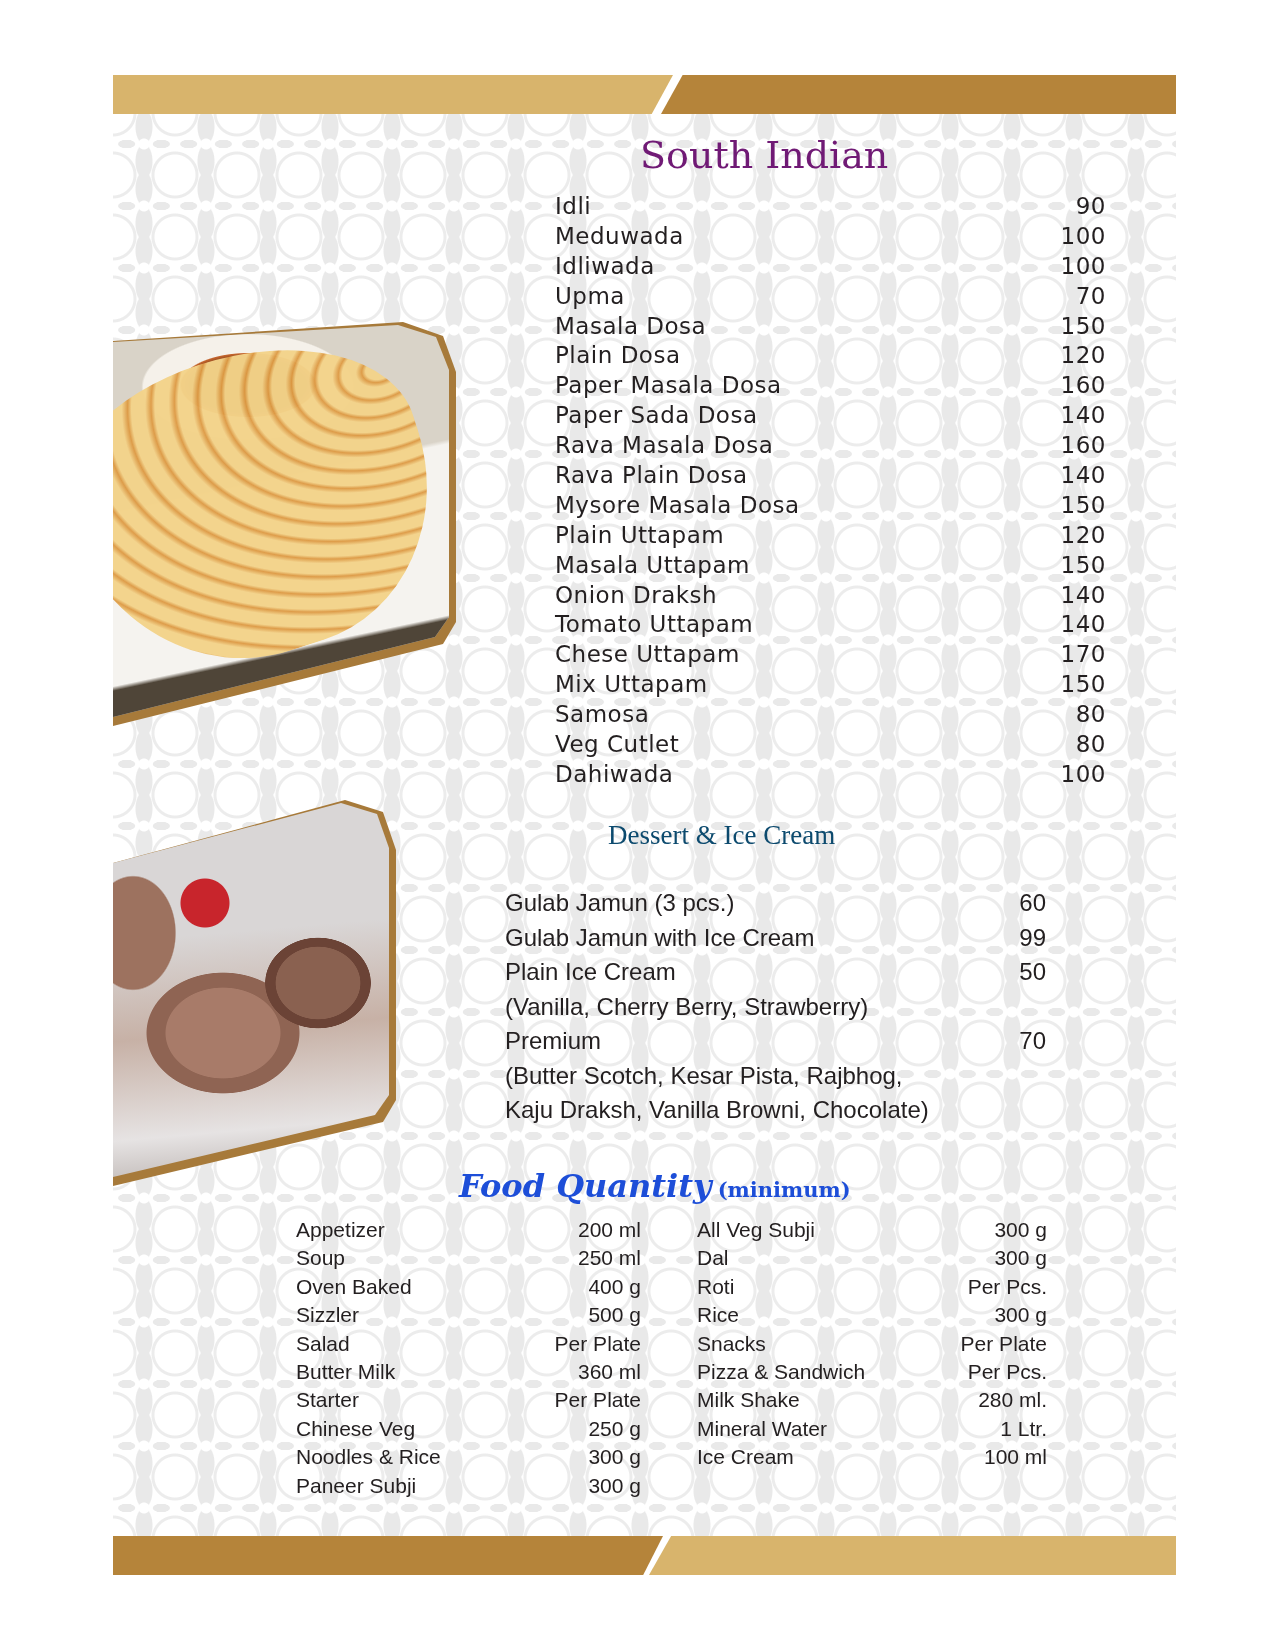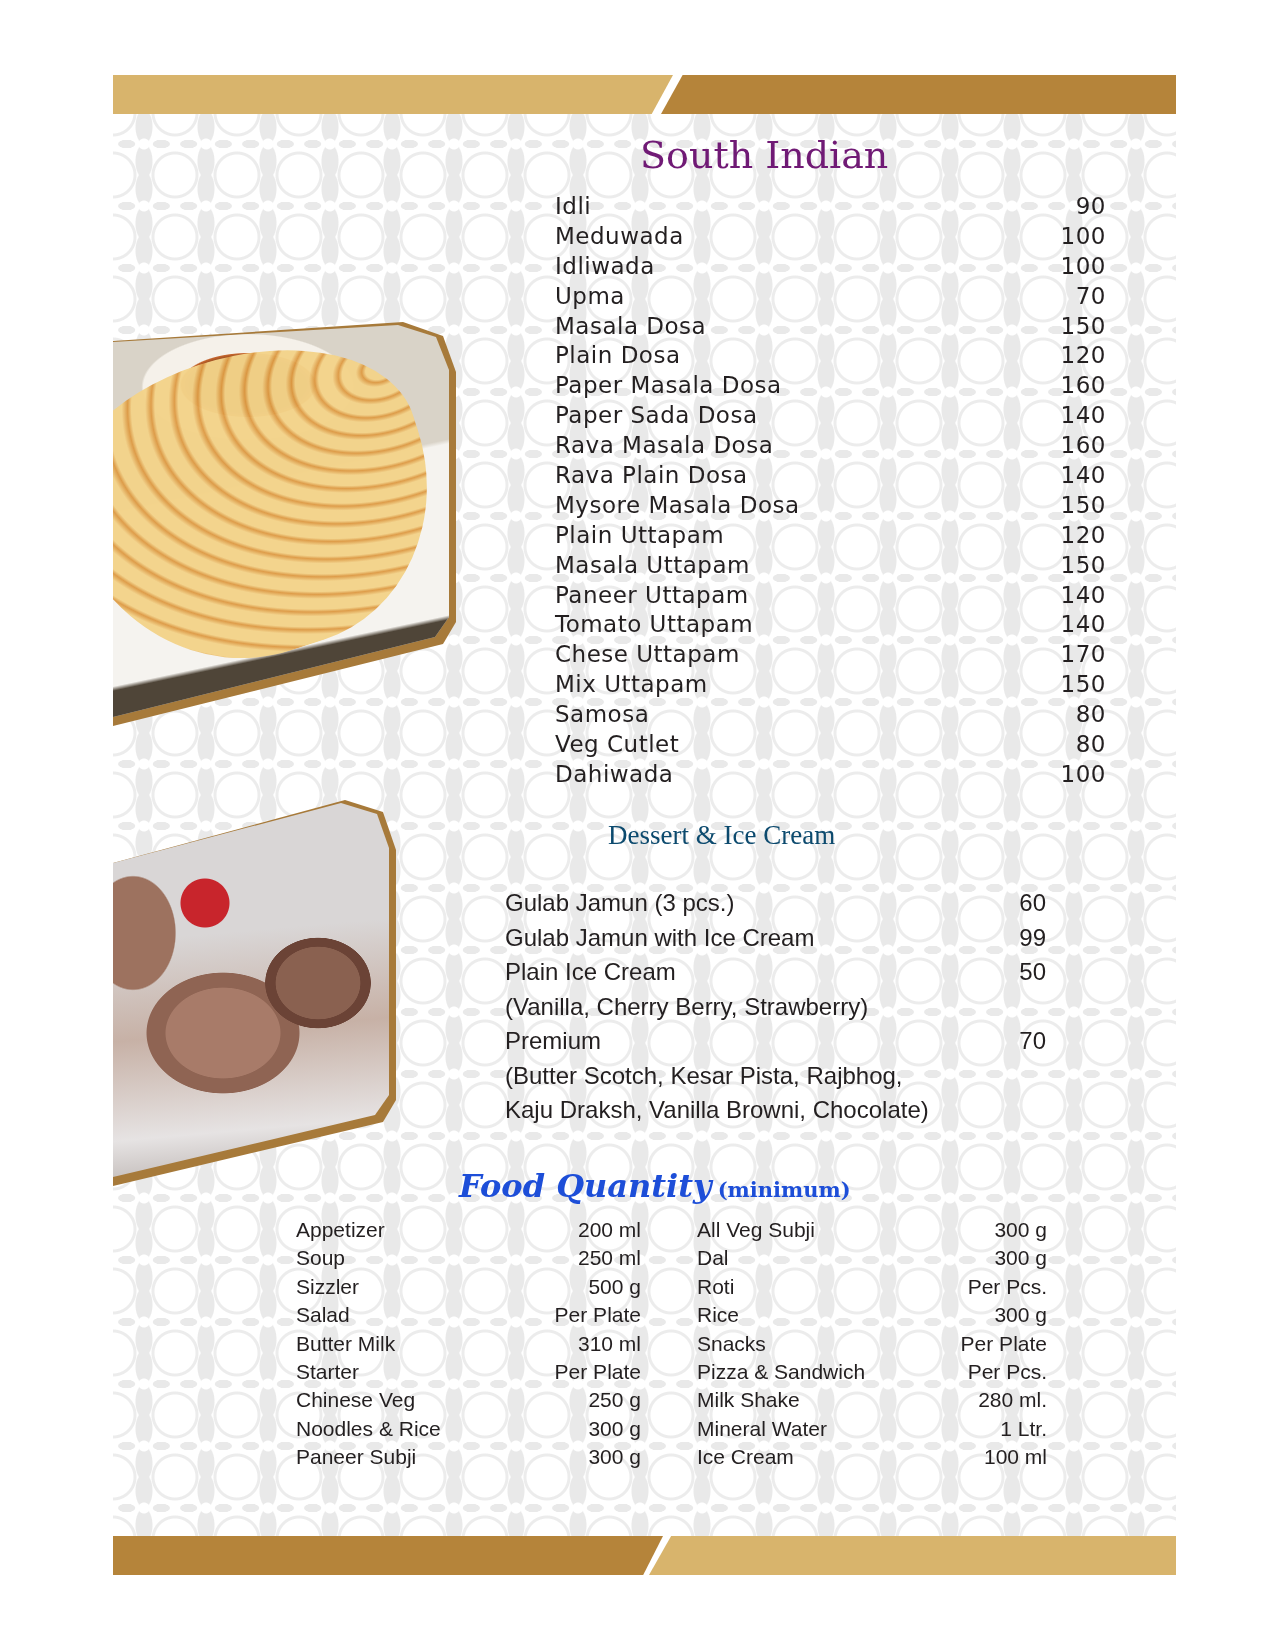--- a/index.html
+++ b/index.html
@@ -161,21 +161,21 @@
     </div>
   <div class="row">
       <span class="name">Plain Uttapam</span>
       <span class="price">120</span>
     </div>
   <div class="row">
       <span class="name">Masala Uttapam</span>
       <span class="price">150</span>
     </div>
   <div class="row">
-      <span class="name">Paneer Uttapam</span>
+      <span class="name">Onion Draksh</span>
       <span class="price">140</span>
     </div>
   <div class="row">
       <span class="name">Tomato Uttapam</span>
       <span class="price">140</span>
     </div>
   <div class="row">
       <span class="name">Chese Uttapam</span>
       <span class="price">170</span>
     </div>
@@ -237,30 +237,34 @@
 <div class="list qty-col qty-left">
   <div class="row">
       <span class="name">Appetizer</span>
       <span class="price">200 ml</span>
     </div>
   <div class="row">
       <span class="name">Soup</span>
       <span class="price">250 ml</span>
     </div>
   <div class="row">
+      <span class="name">Oven Baked</span>
+      <span class="price">400 g</span>
+    </div>
+  <div class="row">
       <span class="name">Sizzler</span>
       <span class="price">500 g</span>
     </div>
   <div class="row">
       <span class="name">Salad</span>
       <span class="price">Per Plate</span>
     </div>
   <div class="row">
       <span class="name">Butter Milk</span>
-      <span class="price">310 ml</span>
+      <span class="price">360 ml</span>
     </div>
   <div class="row">
       <span class="name">Starter</span>
       <span class="price">Per Plate</span>
     </div>
   <div class="row">
       <span class="name">Chinese Veg</span>
       <span class="price">250 g</span>
     </div>
   <div class="row">

